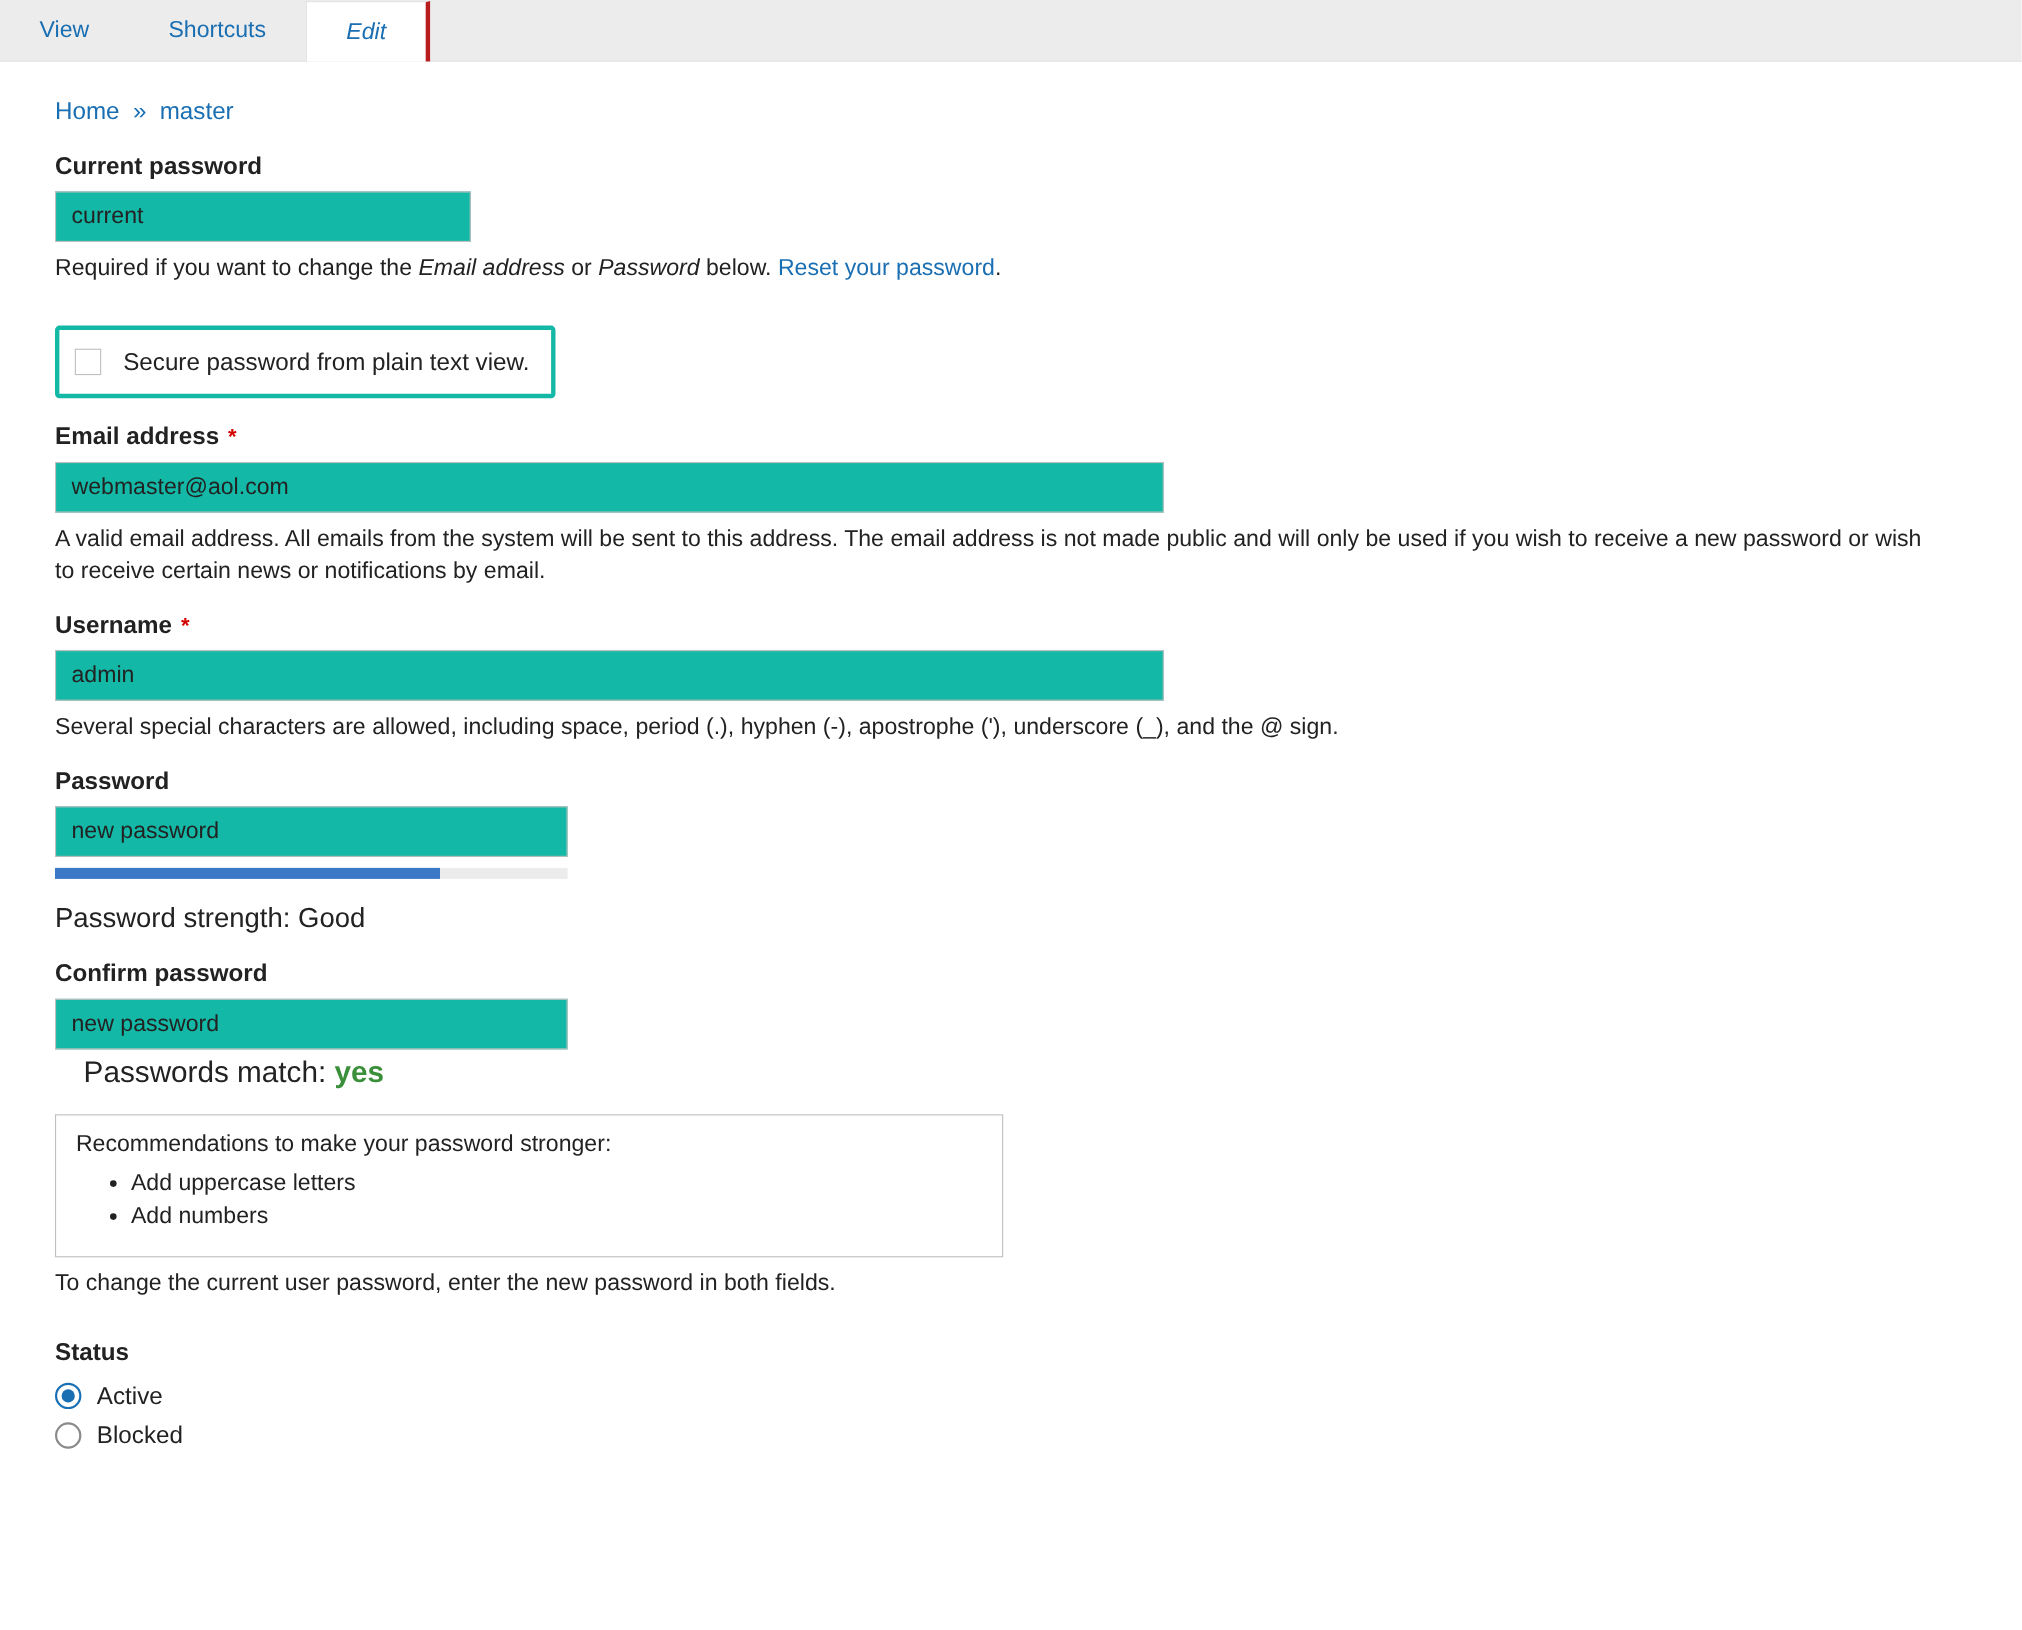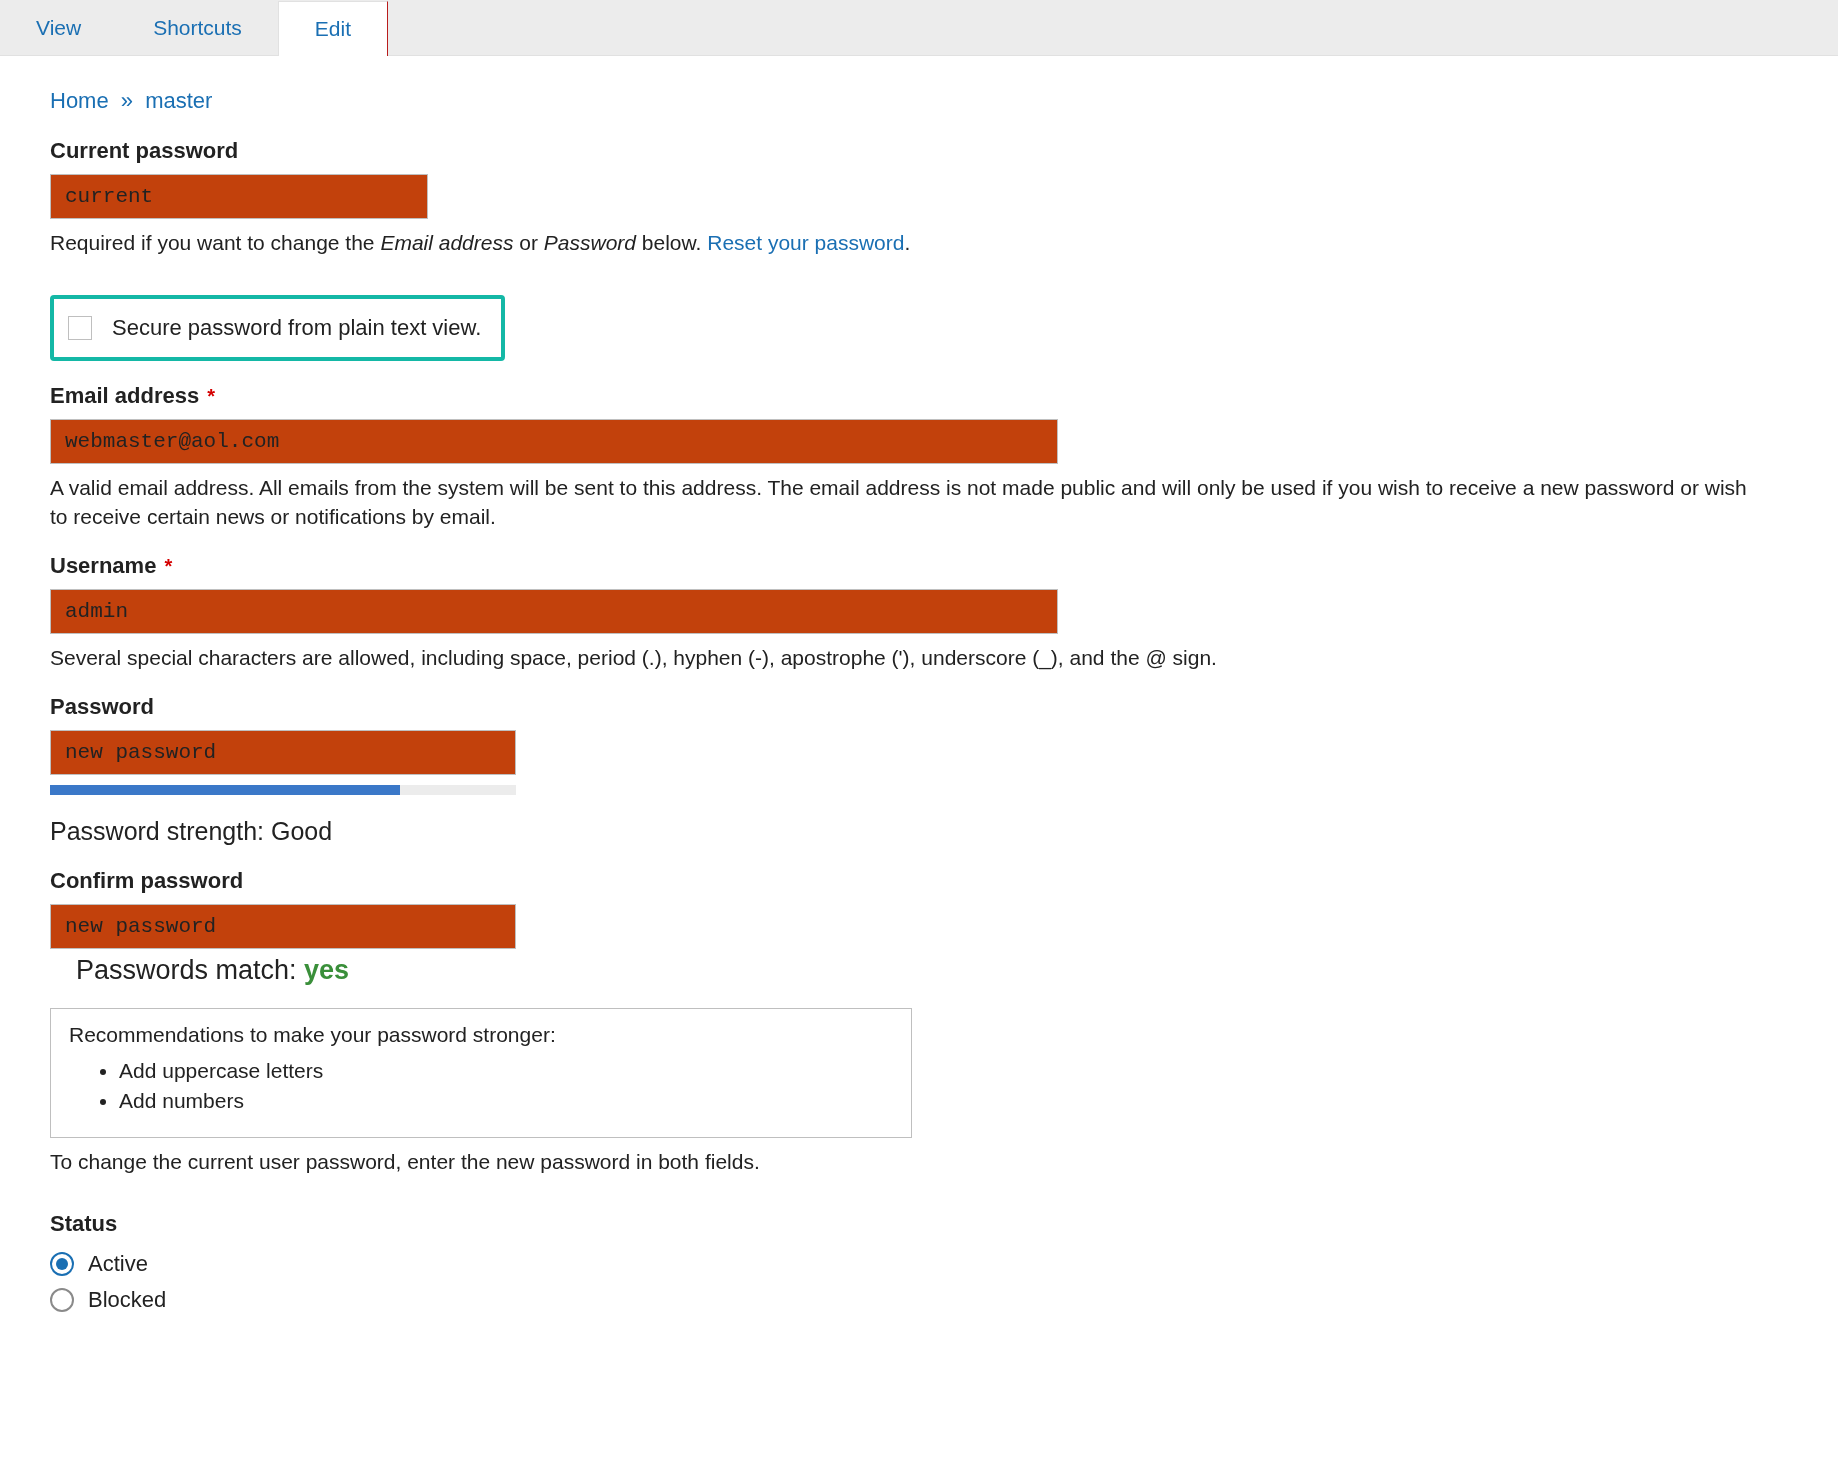--- a/index.html
+++ b/index.html
@@ -24,24 +24,25 @@
     align-items: center;
     padding: 0 36px;
     color: #1a6fb3;
     font-size: 21px;
     cursor: pointer;
   }
   .tab.active {
     background: #fff;
     border-top: 1px solid #e1e1e1;
     border-left: 1px solid #e1e1e1;
-    border-right: 1px solid #b91c1c;
+    border-right: 4px solid #b91c1c;
     color: #1a6fb3;
     position: relative;
     top: 1px;
+    font-style: italic;
   }
 
   
   .content {
     padding: 22px 50px 40px 50px;
     max-width: 1838px;
   }
 
   
   .breadcrumb {
@@ -59,23 +60,22 @@
     margin: 22px 0 10px 0;
     color: #222;
   }
   .field-label .req { color: #d40000; font-size: 20px; margin-left: 2px; }
 
   
   input[type="text"] {
     font-size: 21px;
     padding: 10px 14px;
     border: 1px solid #bfbfbf;
-    background: #c2410c;
-    color: #222;
-    font-family: Liberation Mono, monospace;
+    background: #14b8a6;
+    color: #222;
   }
   .w-sm { width: 378px; }
   .w-md { width: 466px; }
   .w-lg { width: 1008px; }
 
   
   .desc {
     font-size: 21px;
     color: #222;
     margin-top: 10px;

